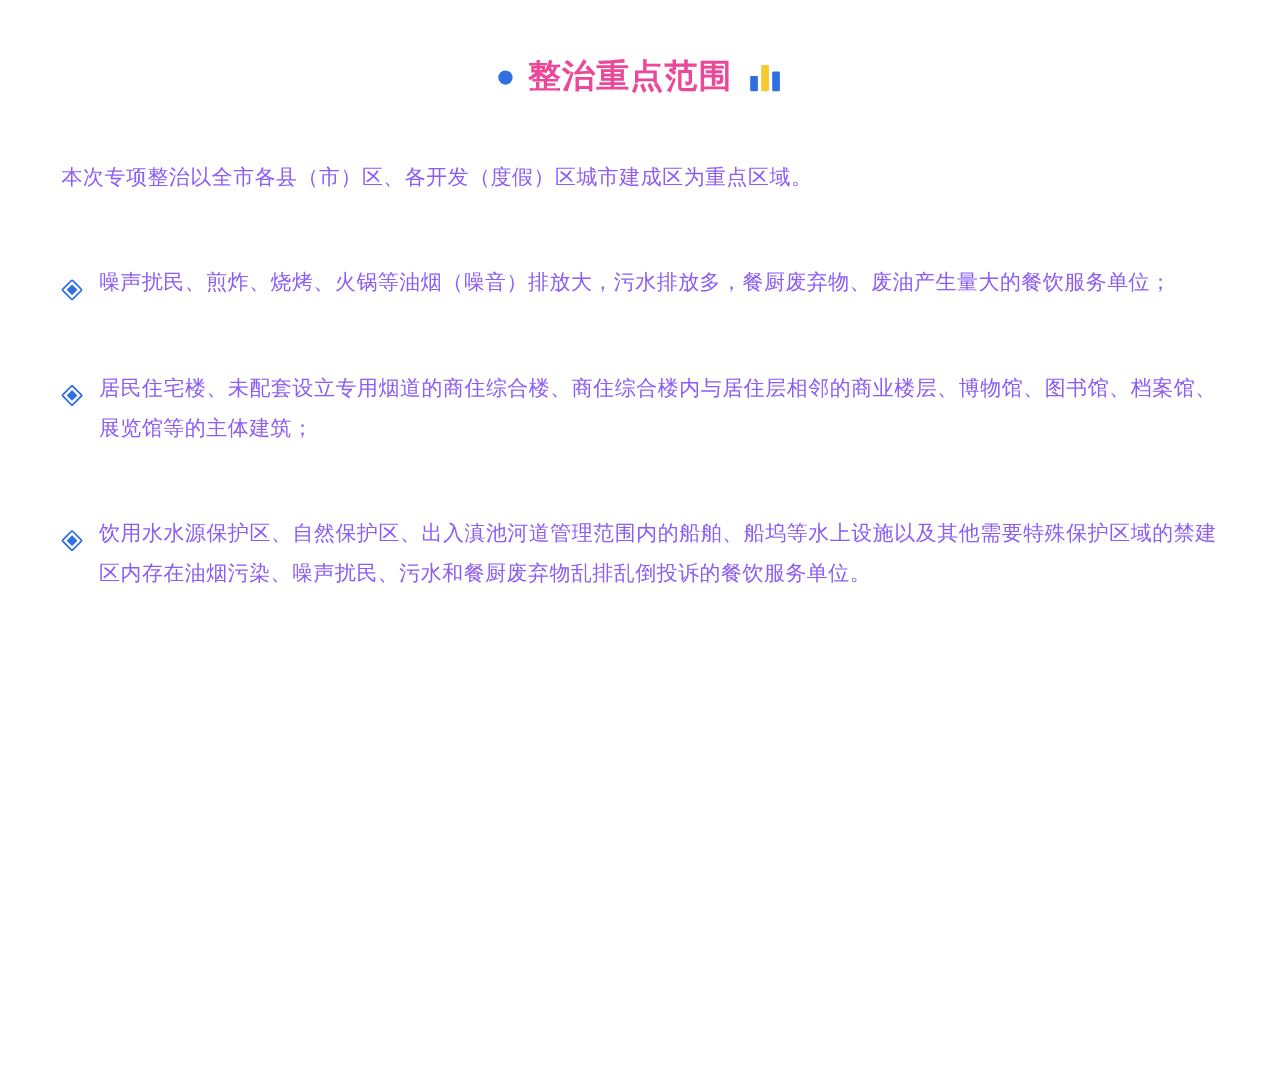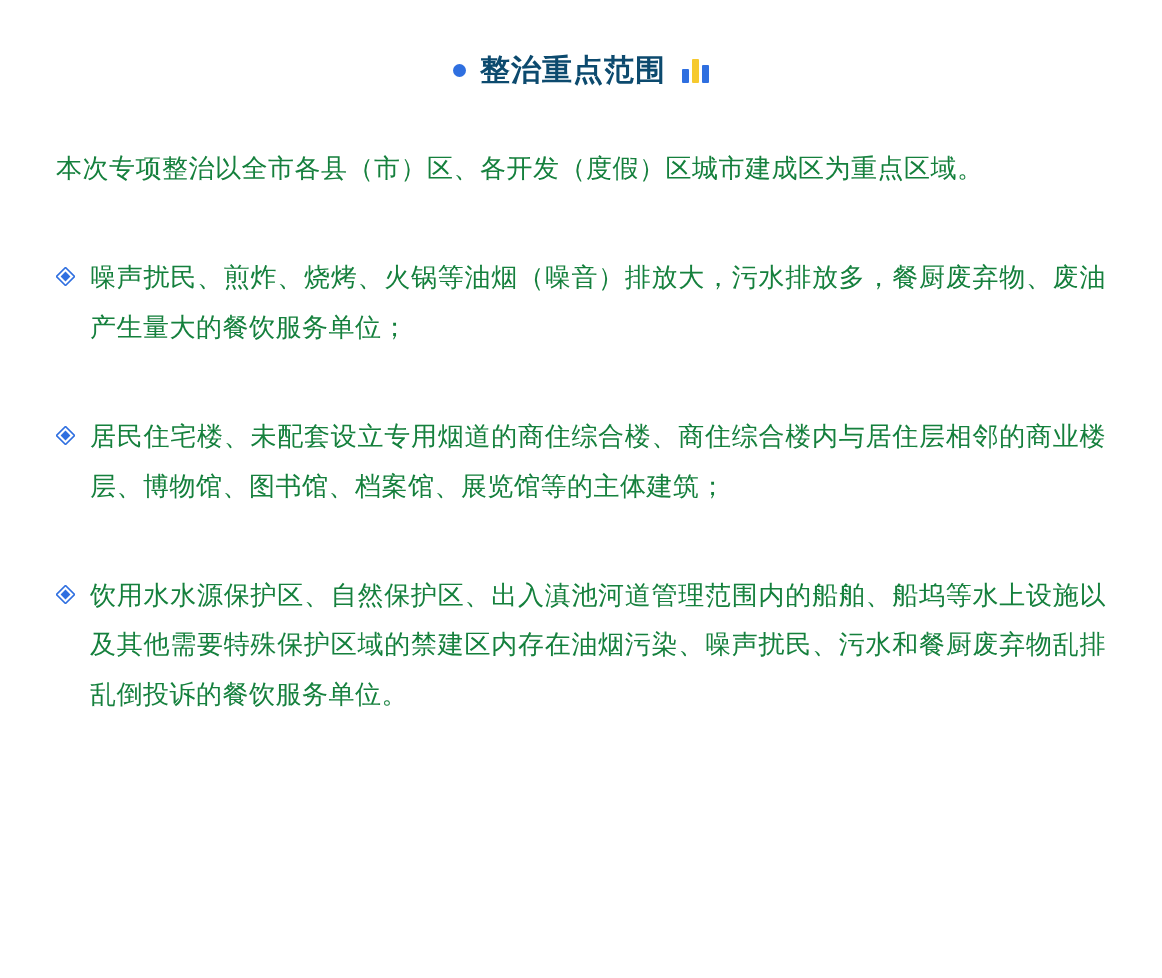--- a/index.html
+++ b/index.html
@@ -38,21 +38,21 @@
     height: 13px;
     border-radius: 50%;
     background: #2f6fe0;
     display: inline-block;
     flex: none;
     margin-right: 2px;
   }
   .heading-text {
     font-size: 30px;
     font-weight: bold;
-    color: #0c4a6e;
+    color: #ec4899;
     letter-spacing: 1px;
     line-height: 1.2;
     white-space: nowrap;
   }
   .chart-icon {
     display: inline-flex;
     align-items: flex-end;
     gap: 3px;
     height: 26px;
     margin-left: 4px;
@@ -65,23 +65,23 @@
   .chart-icon i.b1 { height: 14px; background: #2f6fe0; }
   .chart-icon i.b2 { height: 24px; background: #f6c92e; }
   .chart-icon i.b3 { height: 18px; background: #2f6fe0; }
 
   
   .content {
     padding: 0 56px 0 56px;
     margin-top: 56px;
   }
   .para {
-    font-size: 26px;
+    font-size: 19px;
     line-height: 1.9;
-    color: #15803d;
+    color: #8b5cf6;
     letter-spacing: 0.5px;
     text-align: justify;
     margin: 0 0 60px 0;
     position: relative;
   }
   .para:last-child { margin-bottom: 0; }
 
   .para.intro {
     text-indent: 0;
   }

